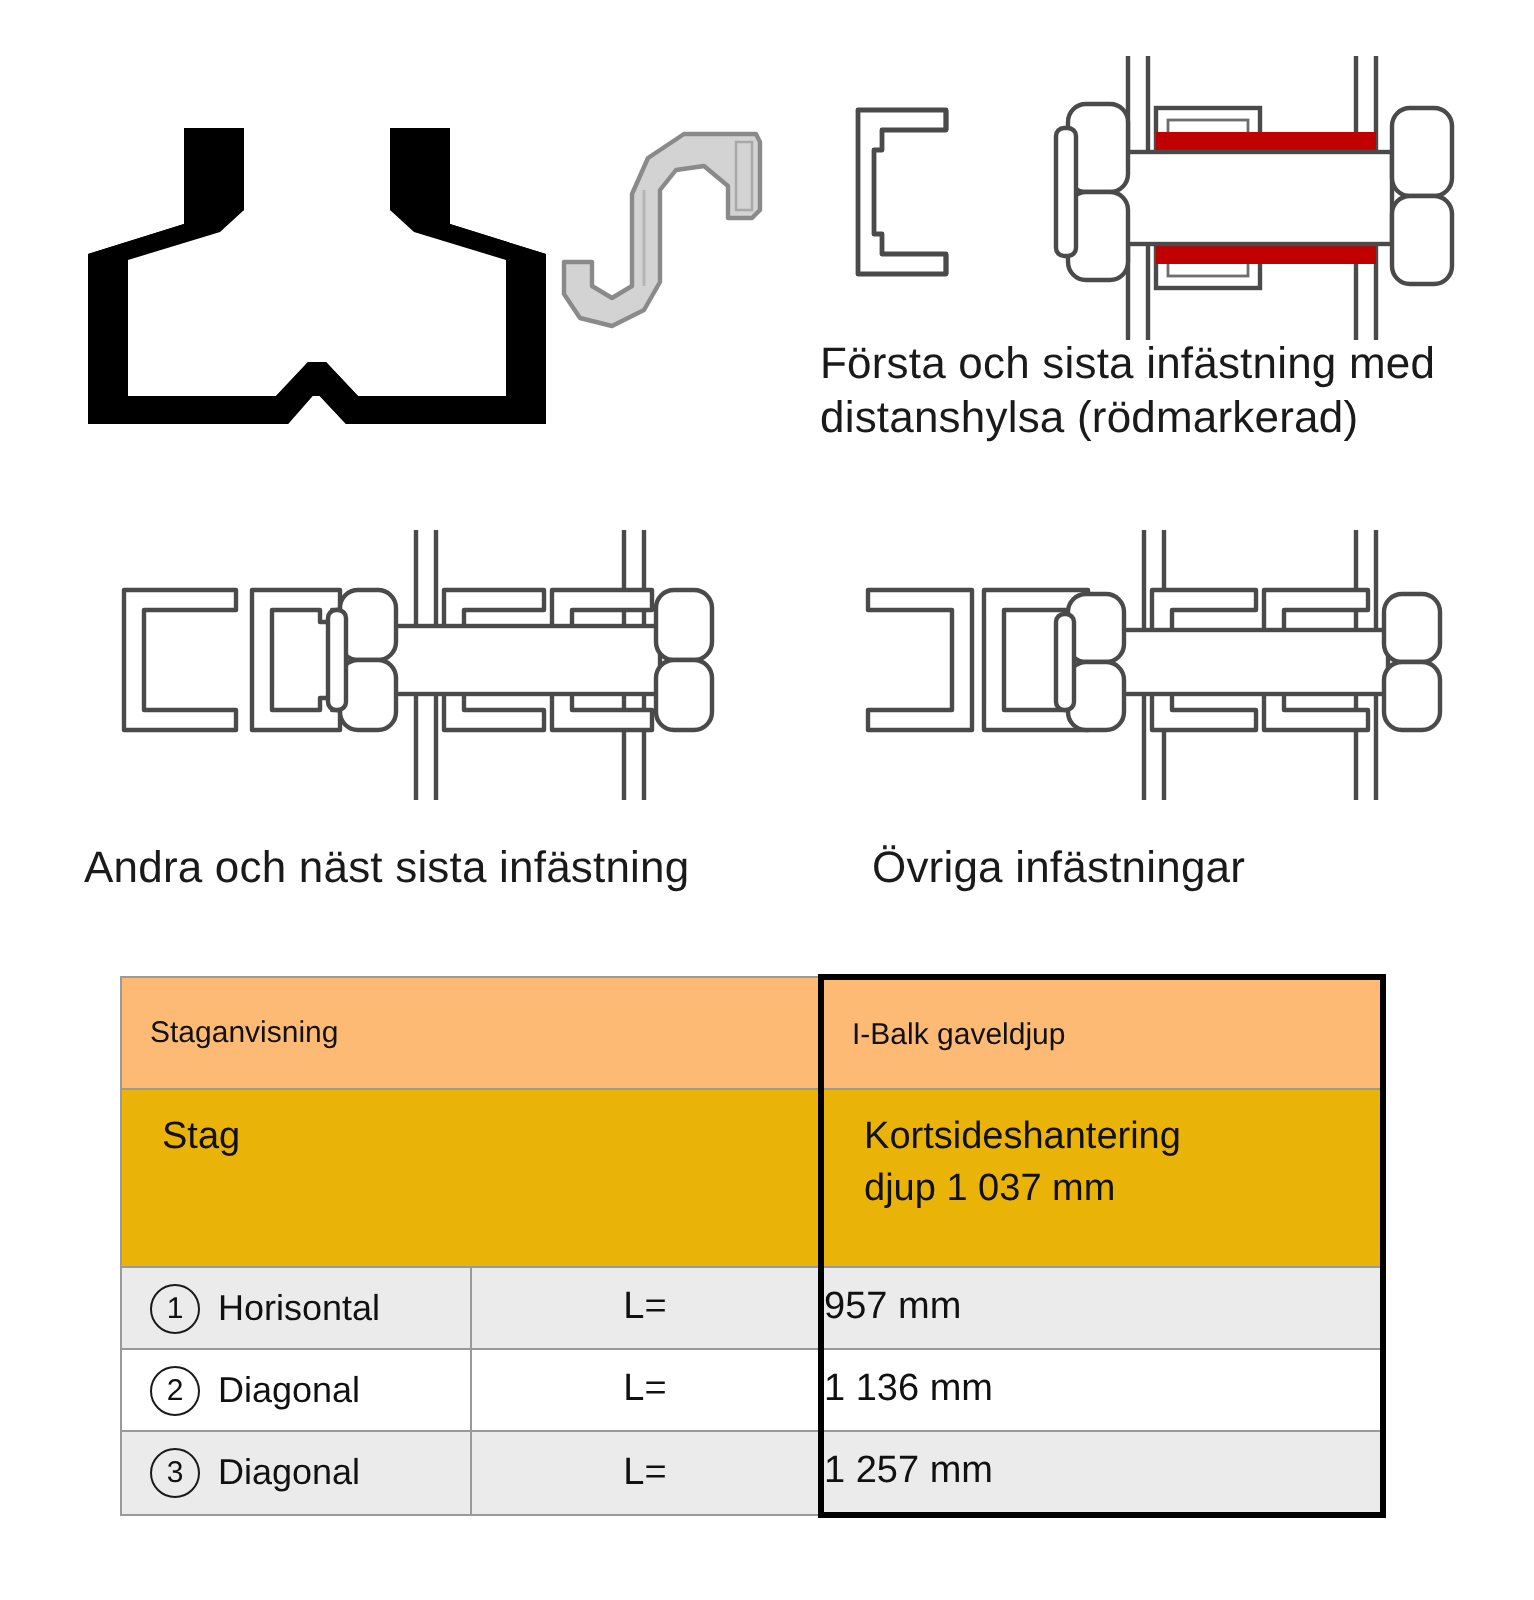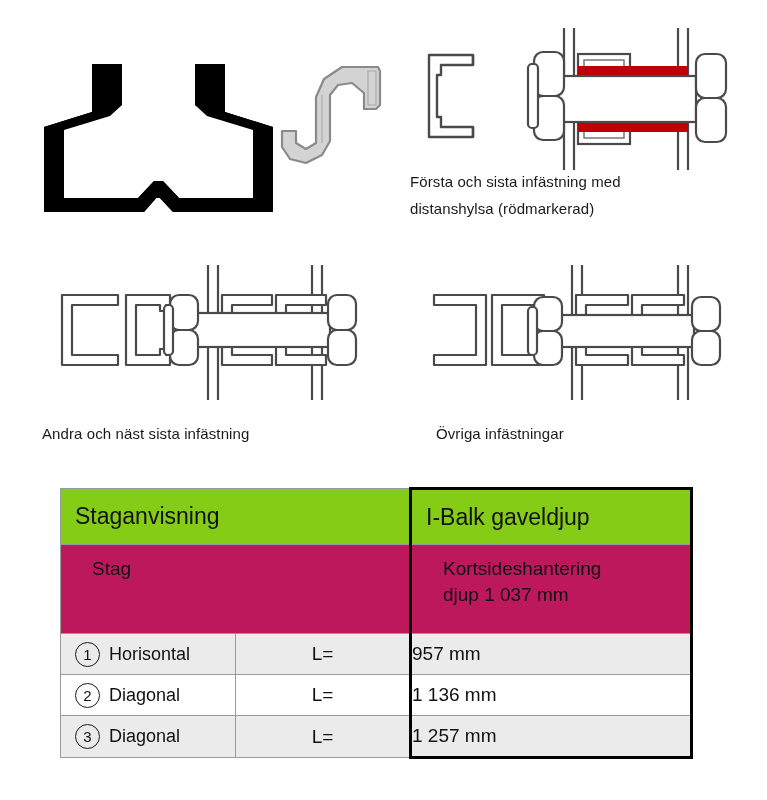--- a/index.html
+++ b/index.html
@@ -23,21 +23,21 @@
 
   
   .fig {
     position: absolute;
   }
   .fig svg { display: block; }
 
   
   .caption {
     position: absolute;
-    font-size: 15px;
+    font-size: 22px;
     line-height: 27px;
     color: #1a1a1a;
     letter-spacing: 0.1px;
     white-space: pre-line;
   }
 
   
   .table-wrap {
     position: absolute;
     left: 60px;
@@ -56,31 +56,31 @@
     padding: 0;
     text-align: left;
     vertical-align: middle;
     font-weight: normal;
   }
   .c-label { width: 175px; }
   .c-eq    { width: 175px; }
   .c-val   { width: 281px; }
 
   .hdr-cell {
-    background: #84cc16;
+    background: #fdba74;
     font-weight: bold;
-    font-size: 23px;
+    font-size: 15px;
     height: 54px;
     padding: 0 14px !important;
     white-space: nowrap;
   }
   .sub-cell {
-    background: #be185d;
+    background: #eab308;
     height: 72px;
-    padding: 8px 31px !important;
+    padding: 8px 20px !important;
     vertical-align: top !important;
     line-height: 26px;
   }
   .sub-cell .sub-inner {
     display: block;
     padding-top: 3px;
     white-space: pre-line;
   }
 
   .row-shade td { background: #ebebeb; }

